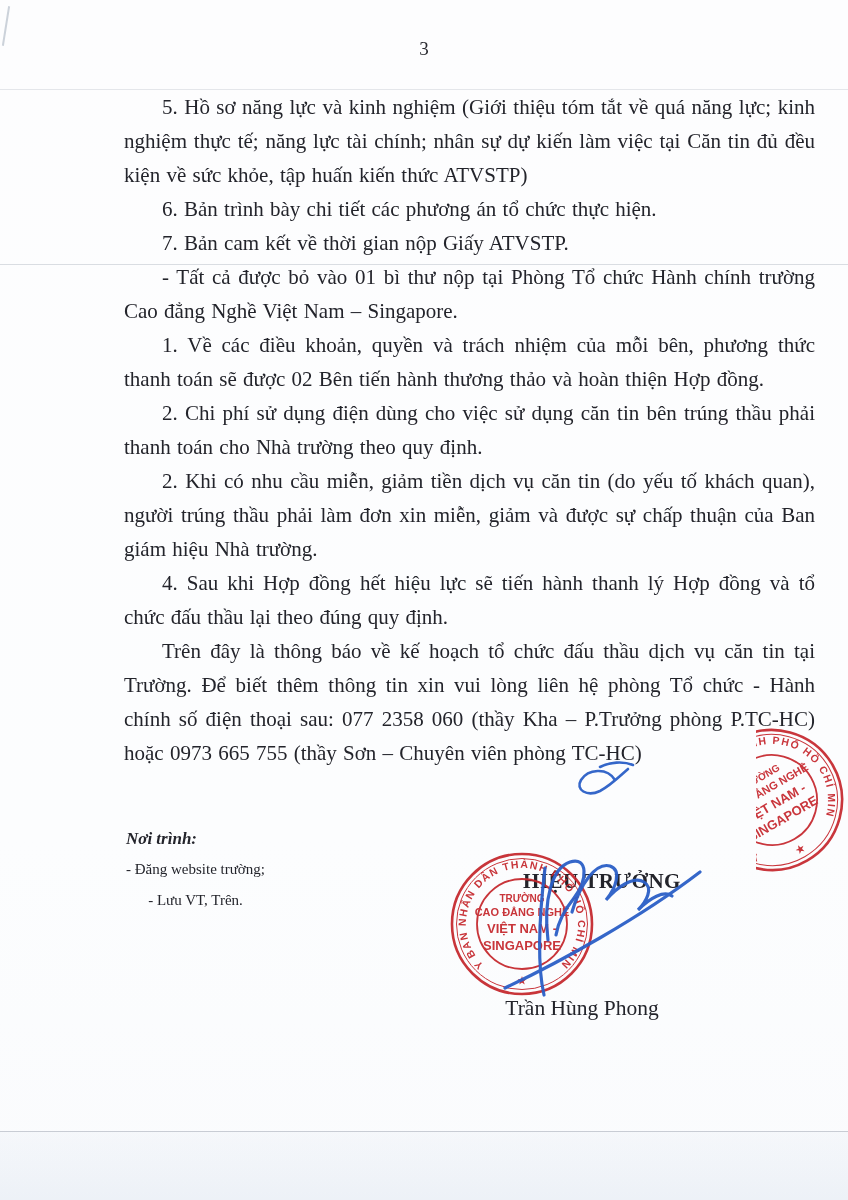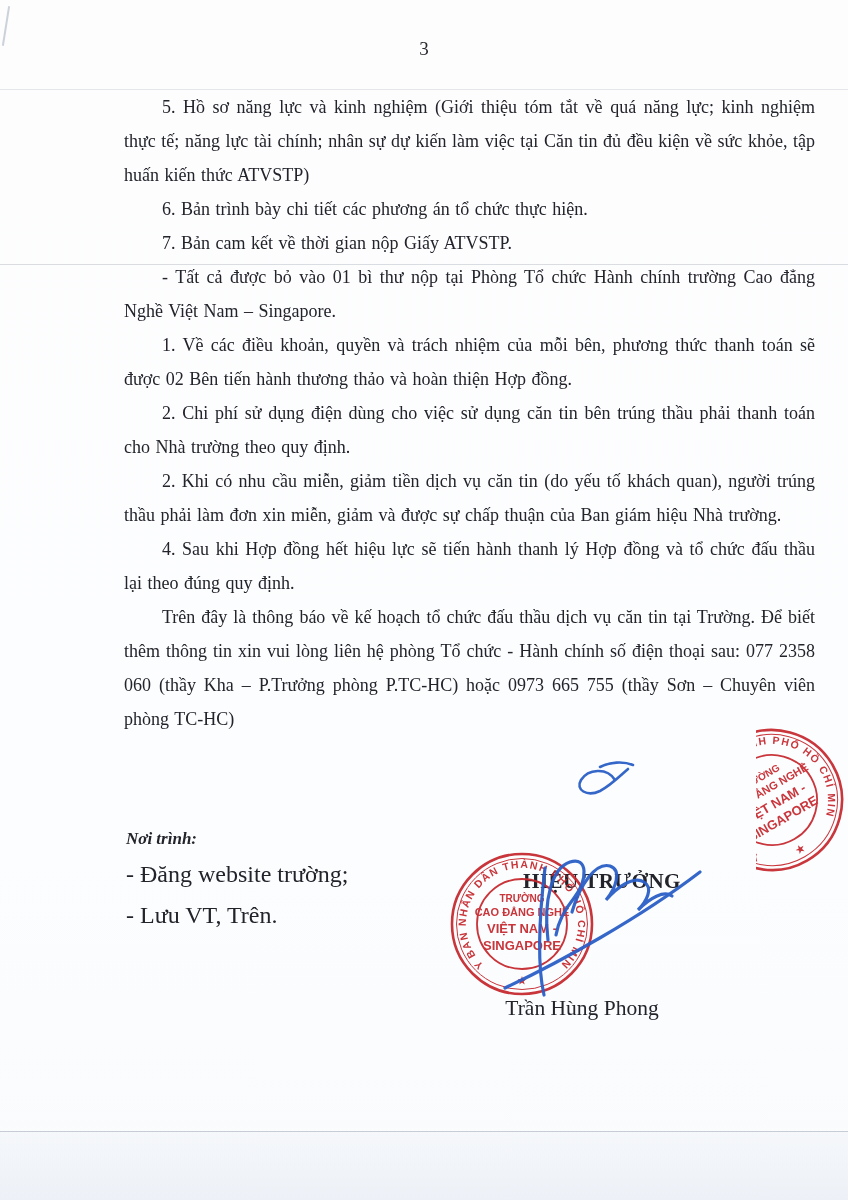--- a/index.html
+++ b/index.html
@@ -9,27 +9,27 @@
     overflow:hidden;
     font-family:"Liberation Serif", serif;
     color:#23242b;
   }
   .page-number{
     position:absolute;top:38px;left:0;width:848px;text-align:center;
     font-size:19px;color:#2a2b31;
   }
   .body-text{
     position:absolute;left:124px;top:90px;width:691px;
-    font-size:18px;line-height:34px;text-align:justify;text-align-last:left;
+    font-size:21px;line-height:34px;text-align:justify;text-align-last:left;
   }
   .body-text p{margin:0;text-indent:38px;word-spacing:1px;}
   .body-text p.bold{font-weight:bold;}
   .recipients{position:absolute;left:126px;top:829px;}
   .recipients .heading{font-size:17px;font-weight:bold;font-style:italic;margin:0 0 12px 0;}
-  .recipients .item{font-size:24px;margin:0 0 14px 0;}
+  .recipients .item{font-size:15px;margin:0 0 14px 0;text-align:center;}
   .sig-title{
     position:absolute;left:472px;top:827px;width:260px;text-align:center;
     font-size:21px;font-weight:bold;letter-spacing:.5px;margin-top:42px;
   }
   .sig-name{
     position:absolute;left:462px;top:996px;width:240px;text-align:center;
     font-size:21.5px;font-weight:normal;
   }
   .stamp-svg{position:absolute;}
   .stamp-main{left:442px;top:844px;}

